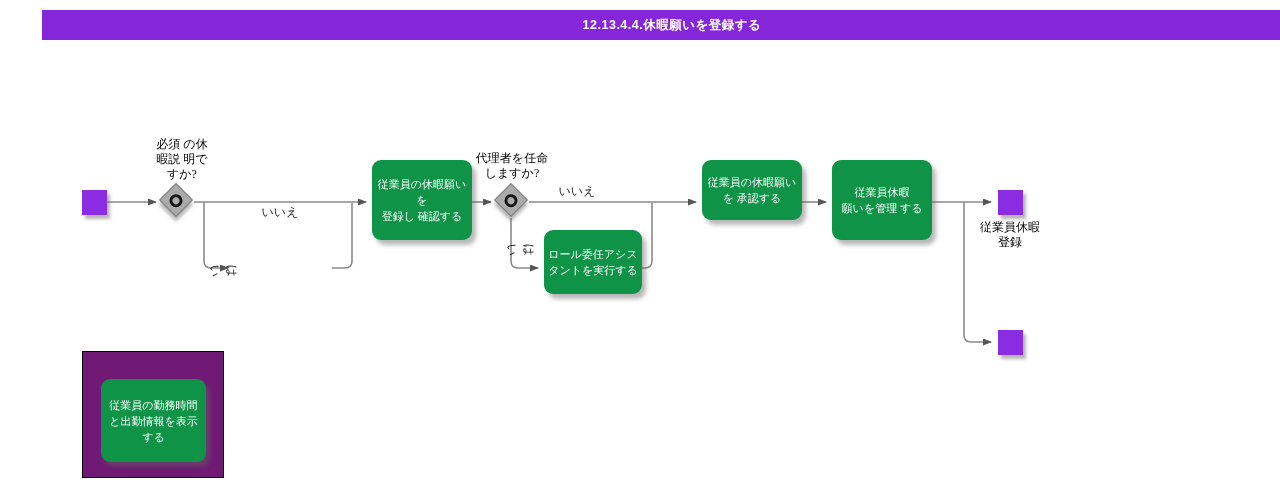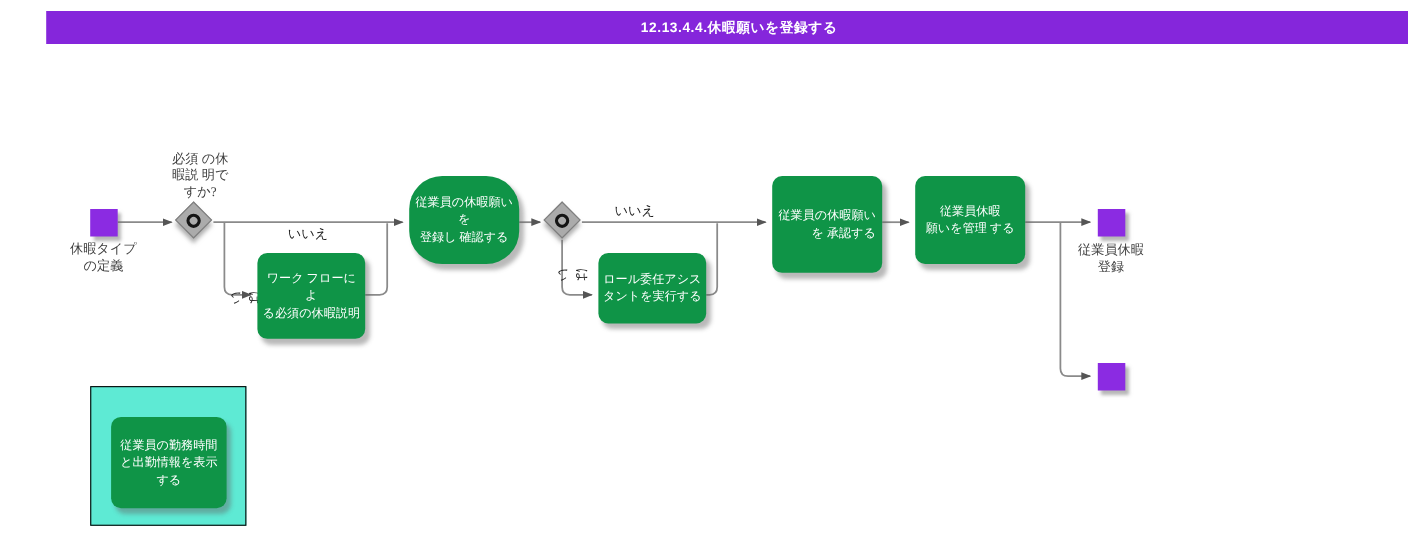--- a/index.html
+++ b/index.html
@@ -49,35 +49,35 @@
     display: flex; align-items: center; justify-content: center;
   }
   .gateway .ring {
     width: 13px; height: 13px;
     border: 3px solid #141414;
     border-radius: 50%;
     background: transparent;
   }
   .lbl {
     position: absolute;
-    color: #404040;
+    color: #000000;
     font-size: 12px; line-height: 15px;
     text-align: center; white-space: pre-line;
   }
   .edge-lbl {
     position: absolute;
     color: #222222; font-size: 12px;
     text-align: center;
   }
   .edge-lbl.vertical { transform: rotate(90deg); transform-origin: center; }
   .subprocess-frame {
     position: absolute; left: 50px; top: 351px;
     width: 142px; height: 127px;
     border: 1.5px solid #000000;
-    background: #5eead4;
+    background: #701a75;
   }
   .subprocess-frame .task {
     left: 18px; top: 27px; width: 105px; height: 83px;
   }
 </style>
 </head>
 <body>
 
 <div id="stage">
 
@@ -100,50 +100,48 @@
       <path d="M497 202 H664" marker-end="url(#arrow)"></path>
       <path d="M479 218 V261 Q479 268 486 268 H506" marker-end="url(#arrow)"></path>
       <path d="M610 268 H613 Q620 268 620 261 V203"></path>
       <path d="M770 202 H794" marker-end="url(#arrow)"></path>
       <path d="M900 202 H959" marker-end="url(#arrow)"></path>
       <path d="M932 202 V335 Q932 342 939 342 H959" marker-end="url(#arrow)"></path>
     </g>
   </svg>
 
   <div class="event-square" style="left:50px; top:190px;"></div>
-  <div class="lbl" style="left:12px; top:219px; width:100px;">休暇タイプ
-の定義</div>
 
   <div class="lbl" style="left:100px; top:137px; width:100px;">必須 の休
 暇説 明で
 すか?</div>
   <div class="gateway" style="left:132px; top:188px;">
     <div class="ring"></div>
   </div>
 
   <div class="edge-lbl" style="left:215px; top:204px; width:66px;">いいえ</div>
   <div class="edge-lbl vertical" style="left:179px; top:254px; width:24px;">はい</div>
 
-  <div class="task" style="left:202px; top:230px; width:98px; height:78px;">ワーク フローによ
-る必須の休暇説明</div>
 
-  <div class="task" style="left:340px; top:160px; width:100px; height:80px;border-radius:30px;">従業員の休暇願いを
+  <div class="task" style="left:340px; top:160px; width:100px; height:80px;">従業員の休暇願いを
 登録し 確認する</div>
 
+  <div class="lbl" style="left:428px; top:151px; width:104px;">代理者を任命
+しますか?</div>
   <div class="gateway" style="left:467px; top:188px;">
     <div class="ring"></div>
   </div>
 
   <div class="edge-lbl" style="left:512px; top:183px; width:66px;">いいえ</div>
   <div class="edge-lbl vertical" style="left:476px; top:233px; width:24px;">はい</div>
 
   <div class="task" style="left:512px; top:230px; width:98px; height:64px;">ロール委任アシス
 タントを実行する</div>
 
-  <div class="task" style="left:670px; top:160px; width:100px; height:88px;text-align:right;">従業員の休暇願い
+  <div class="task" style="left:670px; top:160px; width:100px; height:60px;">従業員の休暇願い
 を 承認する</div>
 
   <div class="task" style="left:800px; top:160px; width:100px; height:80px;">従業員休暇
 願いを管理 する</div>
 
   <div class="event-square" style="left:966px; top:190px;"></div>
   <div class="lbl" style="left:928px; top:220px; width:100px;">従業員休暇
 登録</div>
 
   <div class="event-square" style="left:966px; top:330px;"></div>

